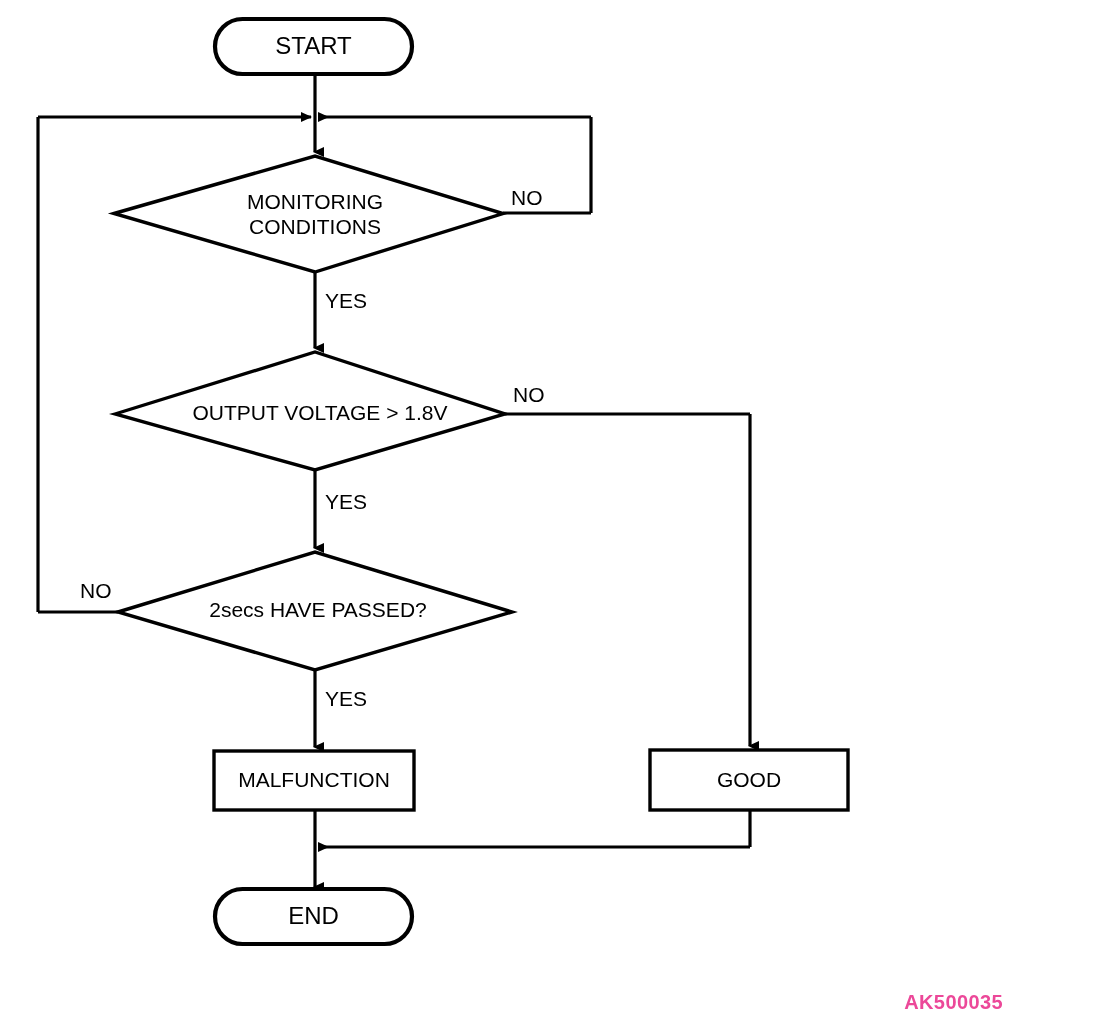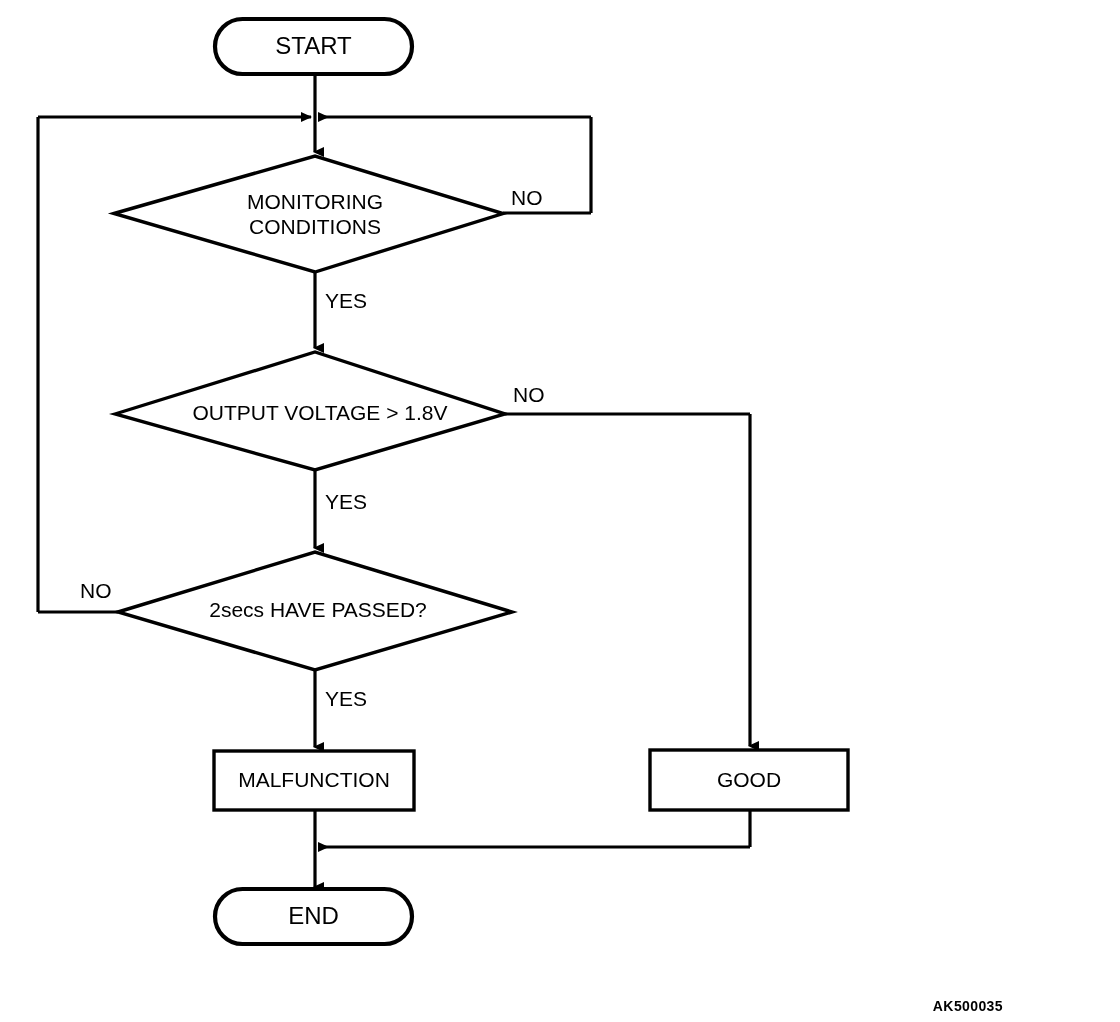--- a/index.html
+++ b/index.html
@@ -43,24 +43,24 @@
     font-family: "Liberation Sans", sans-serif;
     font-size: 21px;
     fill: #000000;
     dominant-baseline: middle;
   }
   .watermark {
     position: absolute;
     right: 12px;
     bottom: 8px;
     font-family: "Liberation Sans", sans-serif;
-    font-size: 14px;
+    font-size: 20px;
     font-weight: bold;
     letter-spacing: 0.4px;
-    color: #000000;
+    color: #ec4899;
     white-space: nowrap;
   }
   .shape {
     fill: #ffffff;
     stroke: #000000;
     stroke-width: 3.4;
     stroke-linejoin: miter;
   }
   .term {
     fill: #ffffff;

